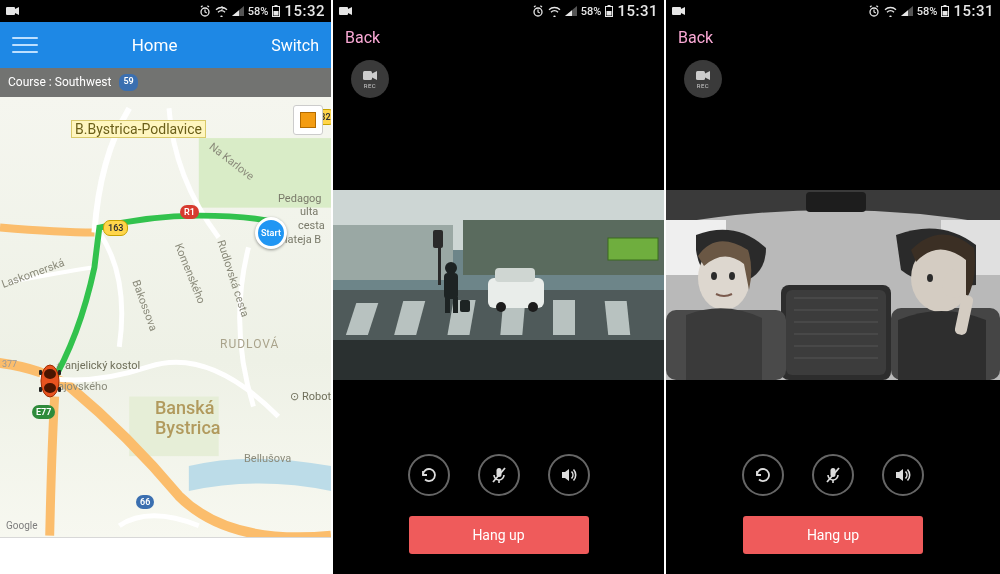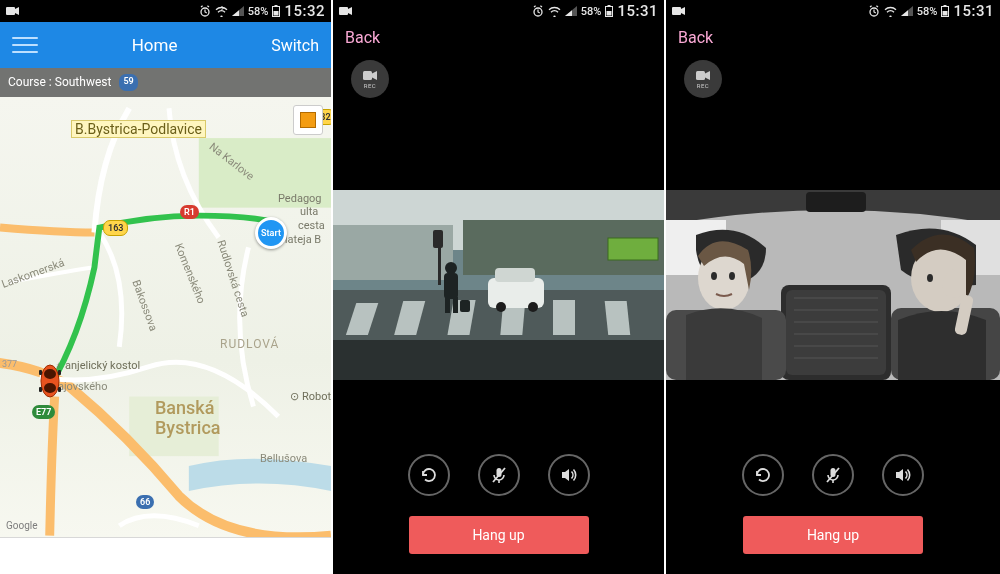--- a/index.html
+++ b/index.html
@@ -144,21 +144,21 @@
       <span class="map-label" style="left:0px;top:170px;transform:rotate(-20deg)">Laskomerská</span>
       <span class="map-label" style="left:158px;top:170px;transform:rotate(68deg)">Komenského</span>
       <span class="map-label" style="left:118px;top:202px;transform:rotate(70deg)">Bakossova</span>
       <span class="map-label" style="left:193px;top:175px;transform:rotate(72deg)">Rudlovská cesta</span>
       <span class="map-label rudlova" style="left:220px;top:240px">RUDLOVÁ</span>
       <span class="map-label" style="left:54px;top:262px;color:#6f6f5a;font-size:11px">♁ <span>anjelický kostol</span></span>
       <span class="map-label" style="left:52px;top:283px">Tajovského</span>
       <span class="map-label" style="left:290px;top:293px;color:#6f6f5a">⊙ <span>Roboti</span></span>
       <span class="map-label city1" style="left:155px;top:300px">Banská</span>
       <span class="map-label city1" style="left:155px;top:320px">Bystrica</span>
-      <span class="map-label" style="left:260px;top:355px">Bellušova</span>
+      <span class="map-label" style="left:244px;top:355px">Bellušova</span>
       <span class="map-label" style="left:2px;top:262px;font-size:9px;color:#999">377</span>
 
       <span class="road-shield shield-red" style="left:180px;top:108px">R1</span>
       <span class="road-shield shield-yellow" style="left:103px;top:123px">163</span>
       <span class="road-shield shield-green" style="left:32px;top:308px">E77</span>
       <span class="road-shield shield-blue" style="left:136px;top:398px">66</span>
       <span class="road-shield shield-yellow" style="left:305px;top:12px">2432</span>
 
       <div class="start-pin">
           <div class="bubble">Start</div>

